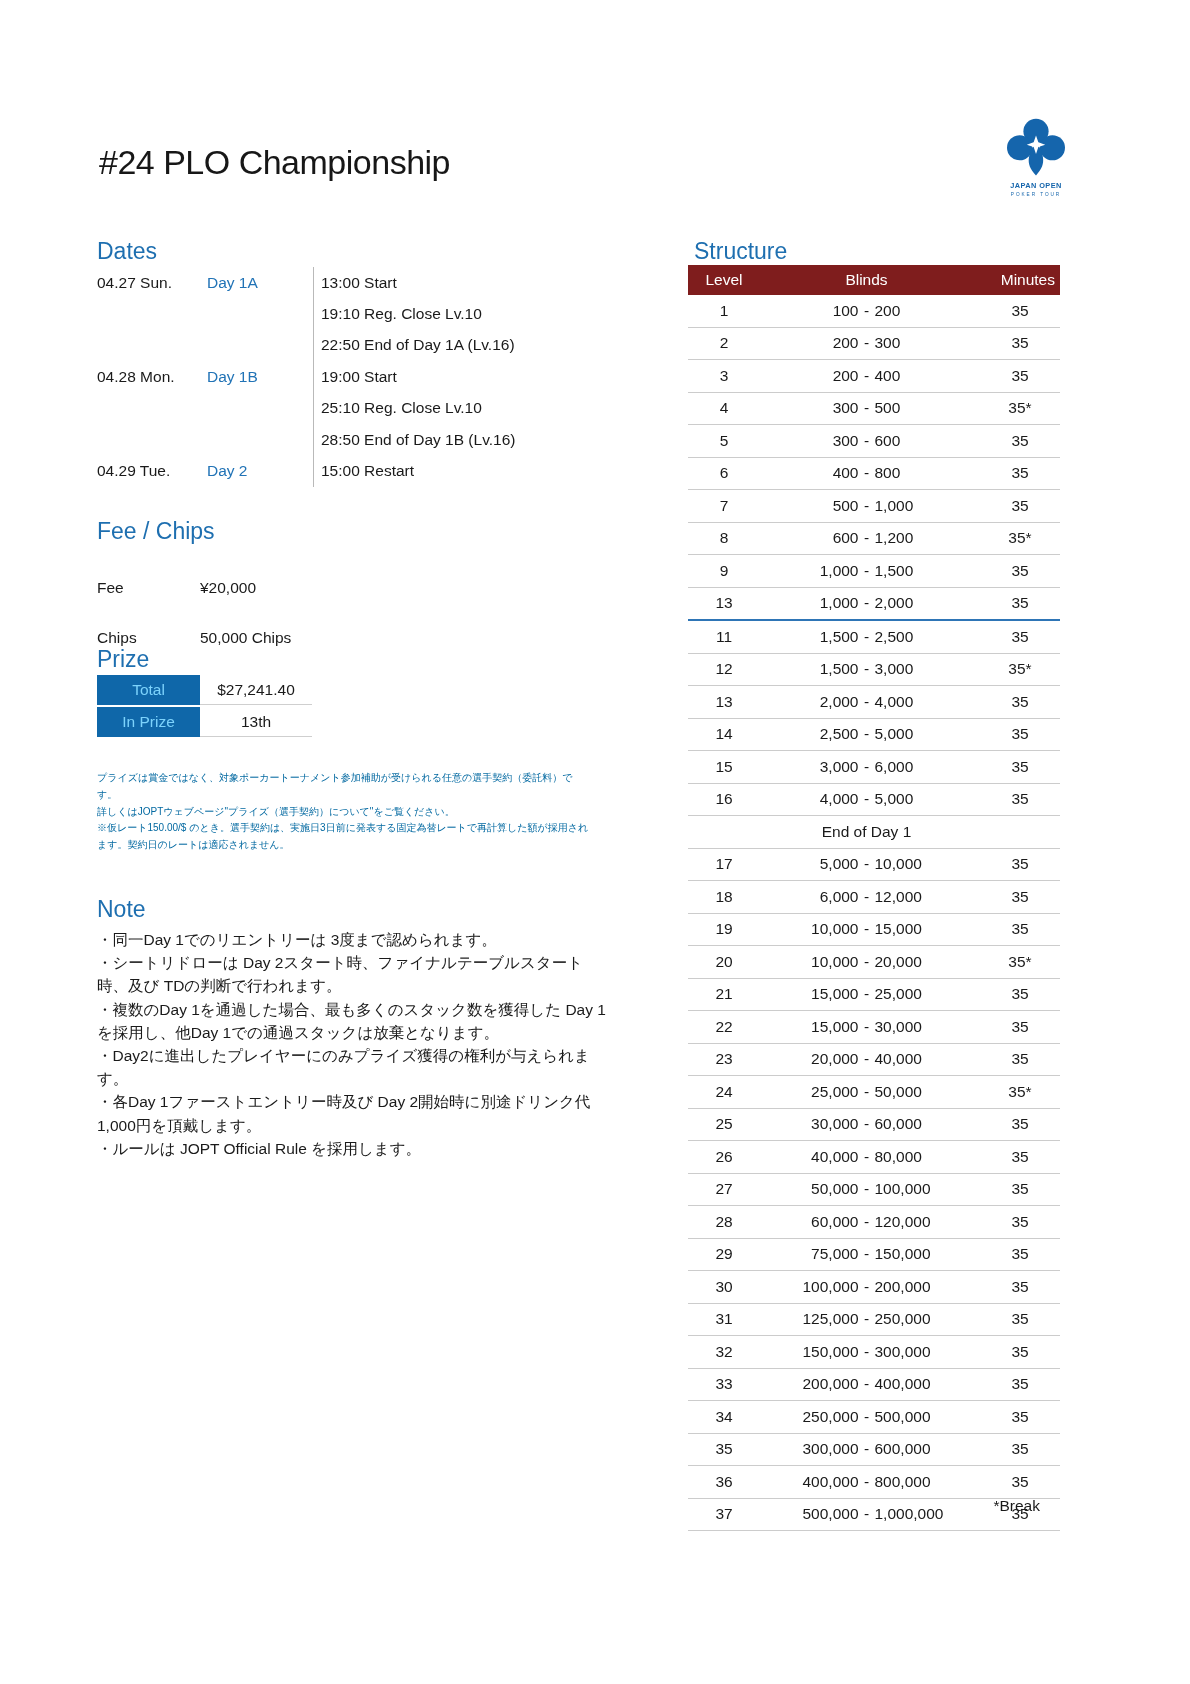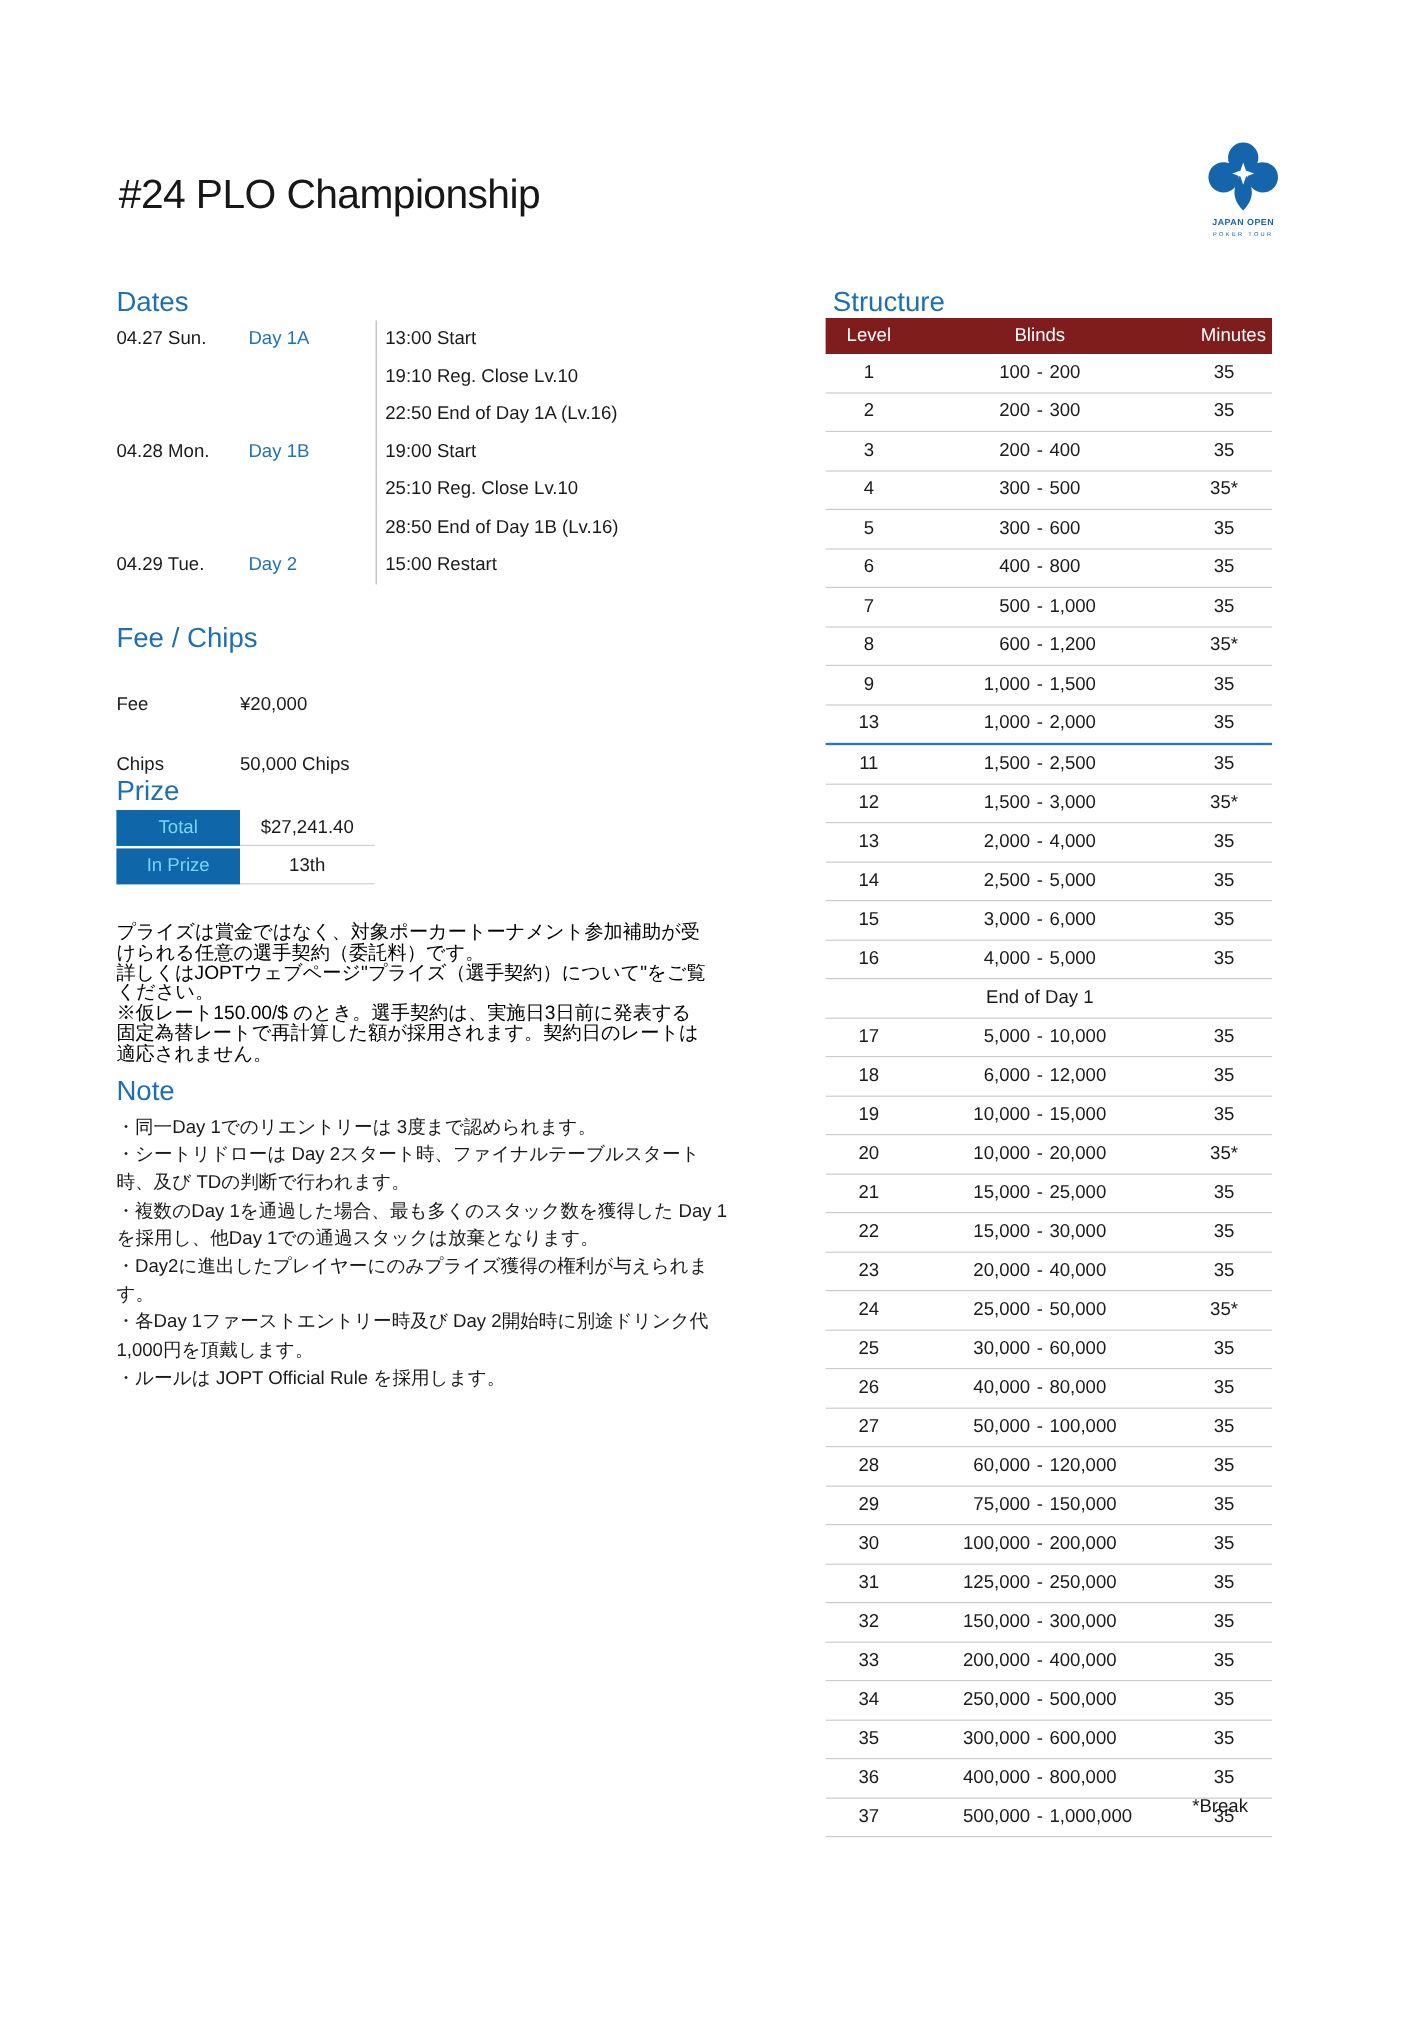--- a/index.html
+++ b/index.html
@@ -33,21 +33,21 @@
   .fee-table{left:97px;top:553px;width:320px;}
   .fee-row{display:grid;grid-template-columns:103px 1fr;height:30px;align-items:center;font-size:15.5px;margin-top:20px;}
 
   
   .prize-table{left:97px;top:675px;width:215px;display:grid;row-gap:2px;}
   .prize-row{display:grid;grid-template-columns:103px 112px;height:30px;}
   .p-label{background:#0f67a9;color:#7dd3fc;font-size:15.5px;display:flex;align-items:center;justify-content:center;}
   .p-value{font-size:15.5px;display:flex;align-items:center;justify-content:center;border-bottom:1px solid #cfcfcf;}
 
   
-  .prize-notes{left:97px;top:770px;width:492px;font-size:16px;line-height:16.8px;color:#000000;}
+  .prize-notes{left:97px;top:770px;width:492px;font-size:10px;line-height:16.8px;color:#0369a1;}
 
   
   .note-text{left:97px;top:928px;width:516px;font-size:15.5px;line-height:23.2px;}
 
   
   .struct-table{left:688px;top:265px;width:372px;}
   .struct-header{display:grid;grid-template-columns:72px 195px 105px;height:30px;background:#7f1d1d;color:#ffffff;font-size:15.5px;align-items:center;}
   .sh-level{text-align:center;}
   .sh-blinds{text-align:center;padding-left:18px;}
   .sh-minutes{text-align:right;padding-right:5px;}

